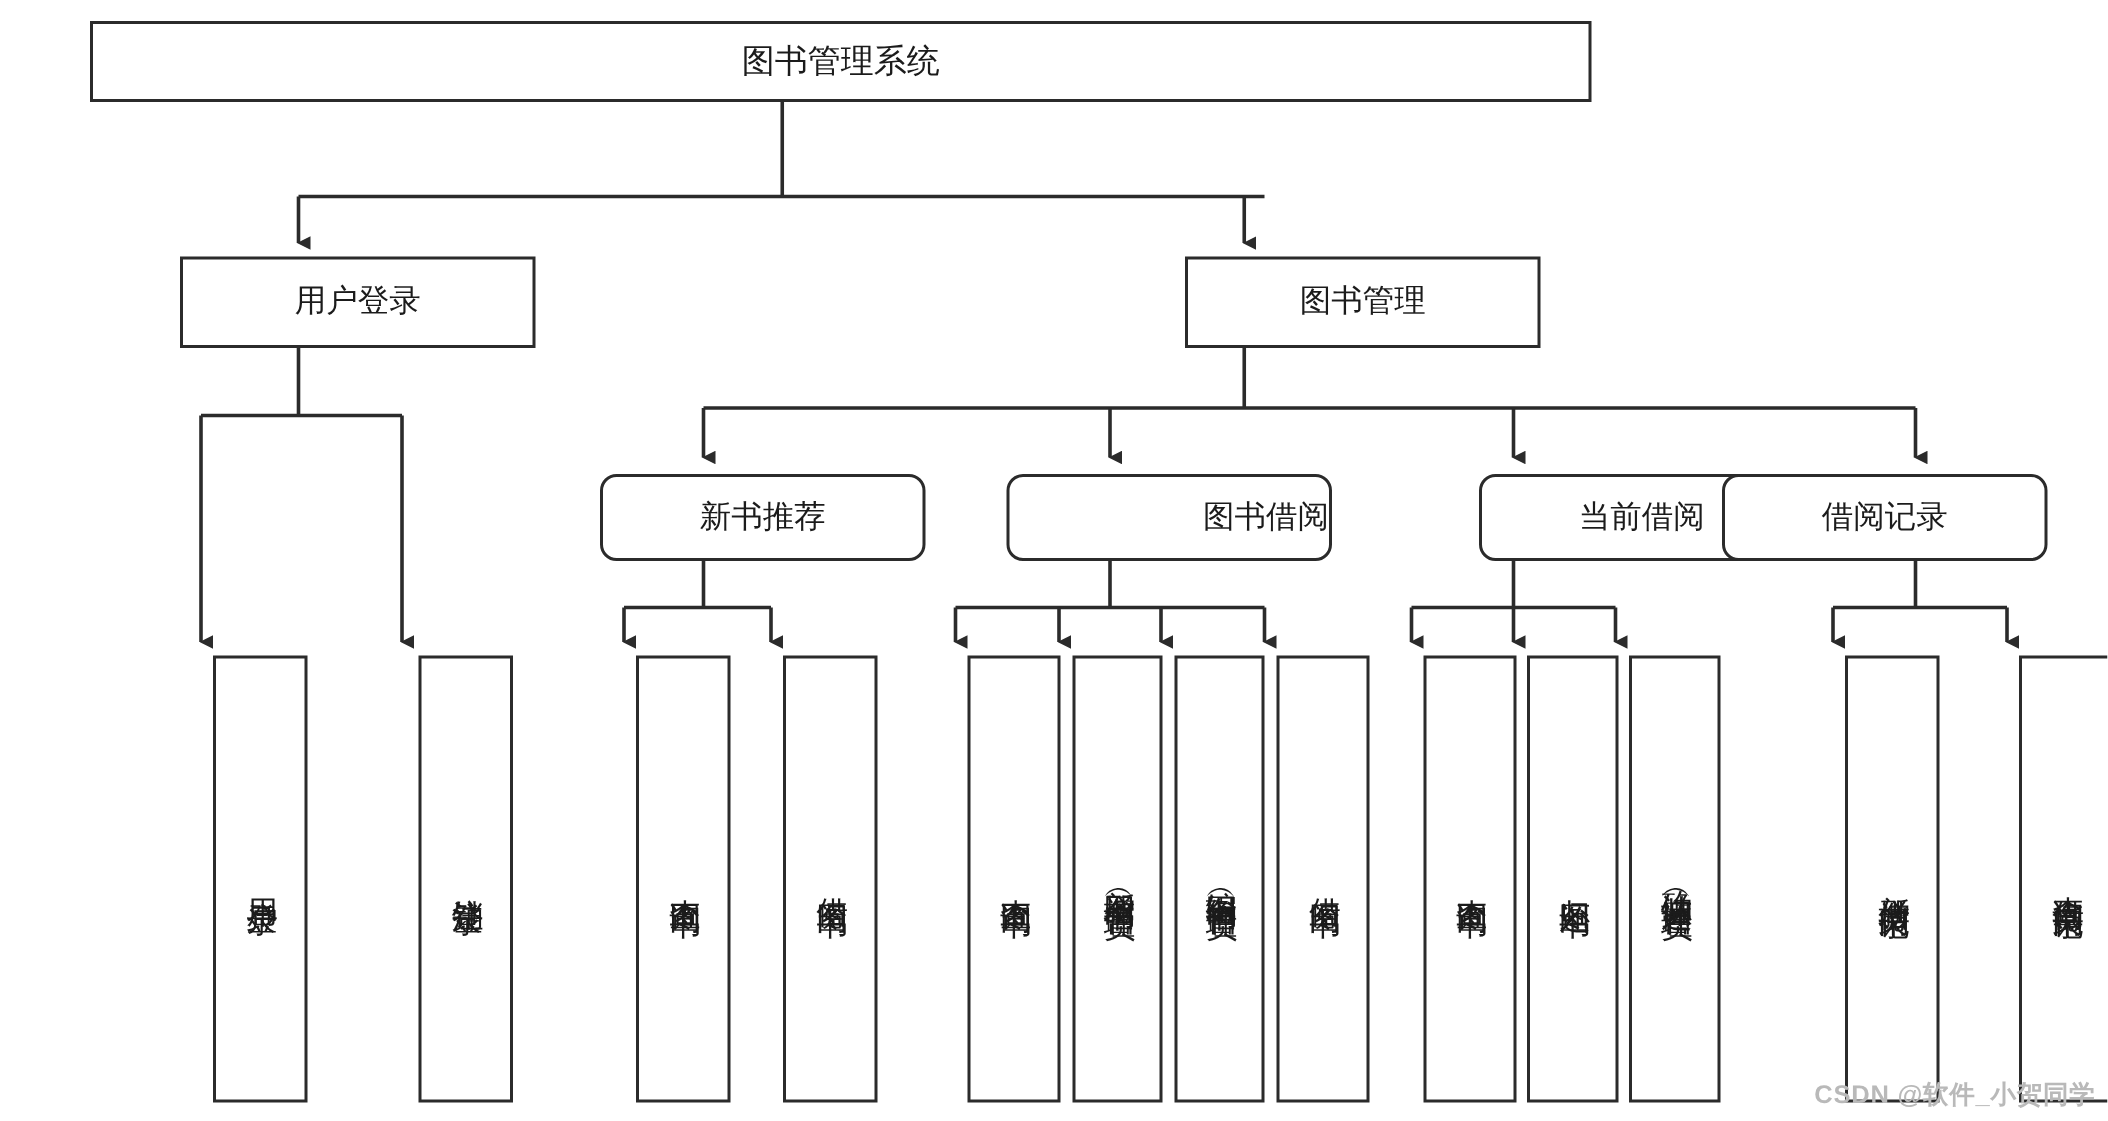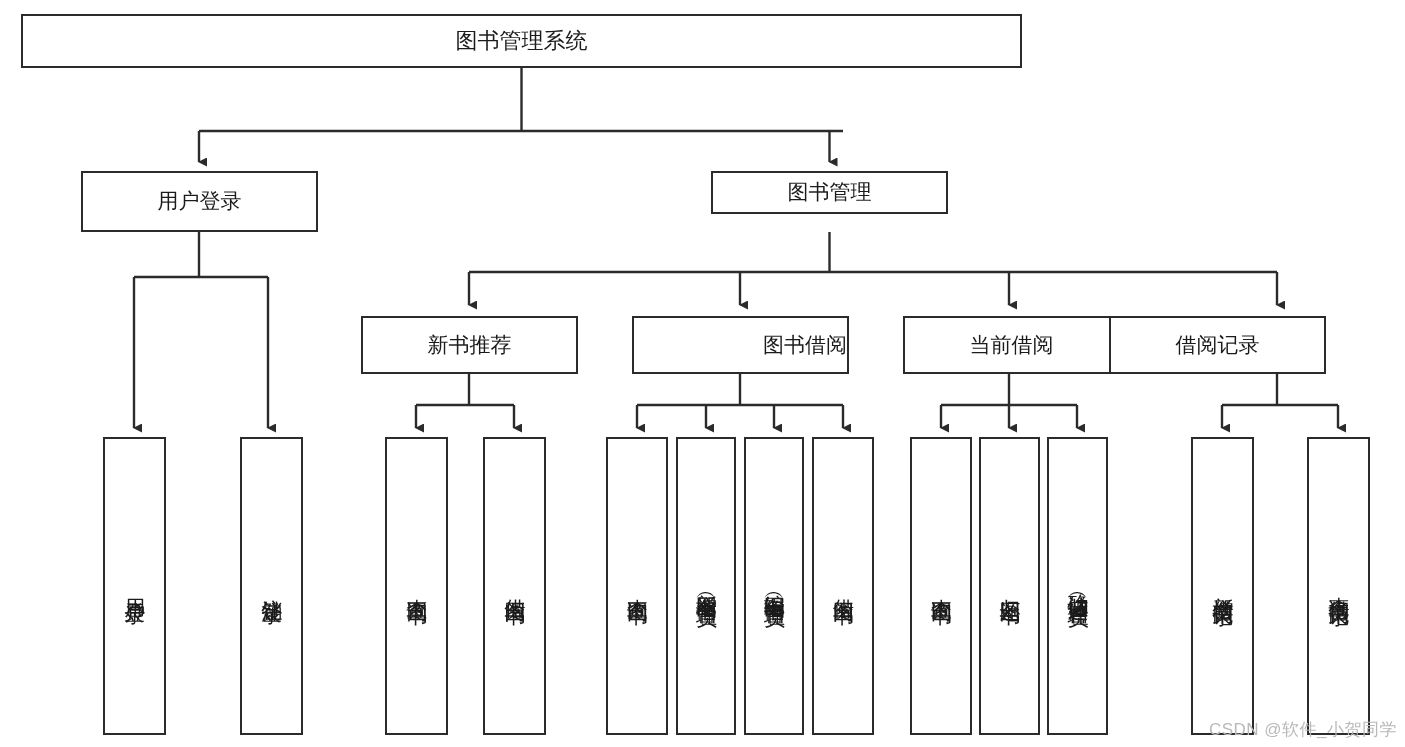--- a/index.html
+++ b/index.html
@@ -31,29 +31,31 @@
     position: absolute;
     box-sizing: border-box;
     background: #ffffff;
     border: 2px solid #2b2b2b;
     display: flex;
     align-items: center;
     justify-content: center;
     text-align: center;
     color: #1b1b1b;
     line-height: 1.18;
+    margin-left: 39px;
   }
   .node.root {
     font-size: 22px;
   }
   .node.lvl2 {
     font-size: 21px;
   }
   .node.lvl3 {
     font-size: 21px;
+    border-radius: 11px;
   }
   .node.leaf {
     font-size: 21px;
     writing-mode: vertical-rl;
     text-orientation: upright;
     letter-spacing: 2px;
     padding: 8px 0;
   }
   .node.leaf .txt {
     writing-mode: vertical-rl;
@@ -61,20 +63,21 @@
     display: block;
   }
   .watermark {
     position: absolute;
     right: 8px;
     bottom: 6px;
     font-size: 17px;
     color: #b9b9b9;
     white-space: nowrap;
     letter-spacing: 0.5px;
+    font-weight: bold;
   }
 </style>
 </head>
 <body>
 
 <div id="canvas">
 
   <svg id="wires" viewBox="0 0 1405 747" xmlns="http://www.w3.org/2000/svg">
     <defs>
       <marker id="arrowhead" markerWidth="9" markerHeight="9" refX="4.5" refY="8" orient="auto" markerUnits="userSpaceOnUse">
@@ -126,33 +129,33 @@
   </svg>
 
   <div class="node root" style="left:21px; top:14px; width:1001px; height:54px;">
     <span class="txt">图书管理系统</span>
   </div>
 
   <div class="node lvl2" style="left:81px; top:171px; width:237px; height:61px;">
     <span class="txt">用户登录</span>
   </div>
 
-  <div class="node lvl2" style="left:711px; top:171px; width:237px; height:43px;">
+  <div class="node lvl2" style="left:751px; top:171px; width:237px; height:61px;">
     <span class="txt">图书管理</span>
   </div>
 
   <div class="node lvl3" style="left:361px; top:316px; width:217px; height:58px;">
     <span class="txt">新书推荐</span>
   </div>
 
   <div class="node lvl3" style="left:632px; top:316px; width:217px; height:58px;justify-content:flex-end;">
     <span class="txt">图书借阅</span>
   </div>
 
-  <div class="node lvl3" style="left:903px; top:316px; width:217px; height:58px;">
+  <div class="node lvl3" style="left:947px; top:316px; width:217px; height:58px;">
     <span class="txt">当前借阅</span>
   </div>
 
   <div class="node lvl3" style="left:1109px; top:316px; width:217px; height:58px;">
     <span class="txt">借阅记录</span>
   </div>
 
   <div class="node leaf" style="left:103px; top:437px; width:63px; height:298px;">
     <span class="txt">用户登录</span>
   </div>

